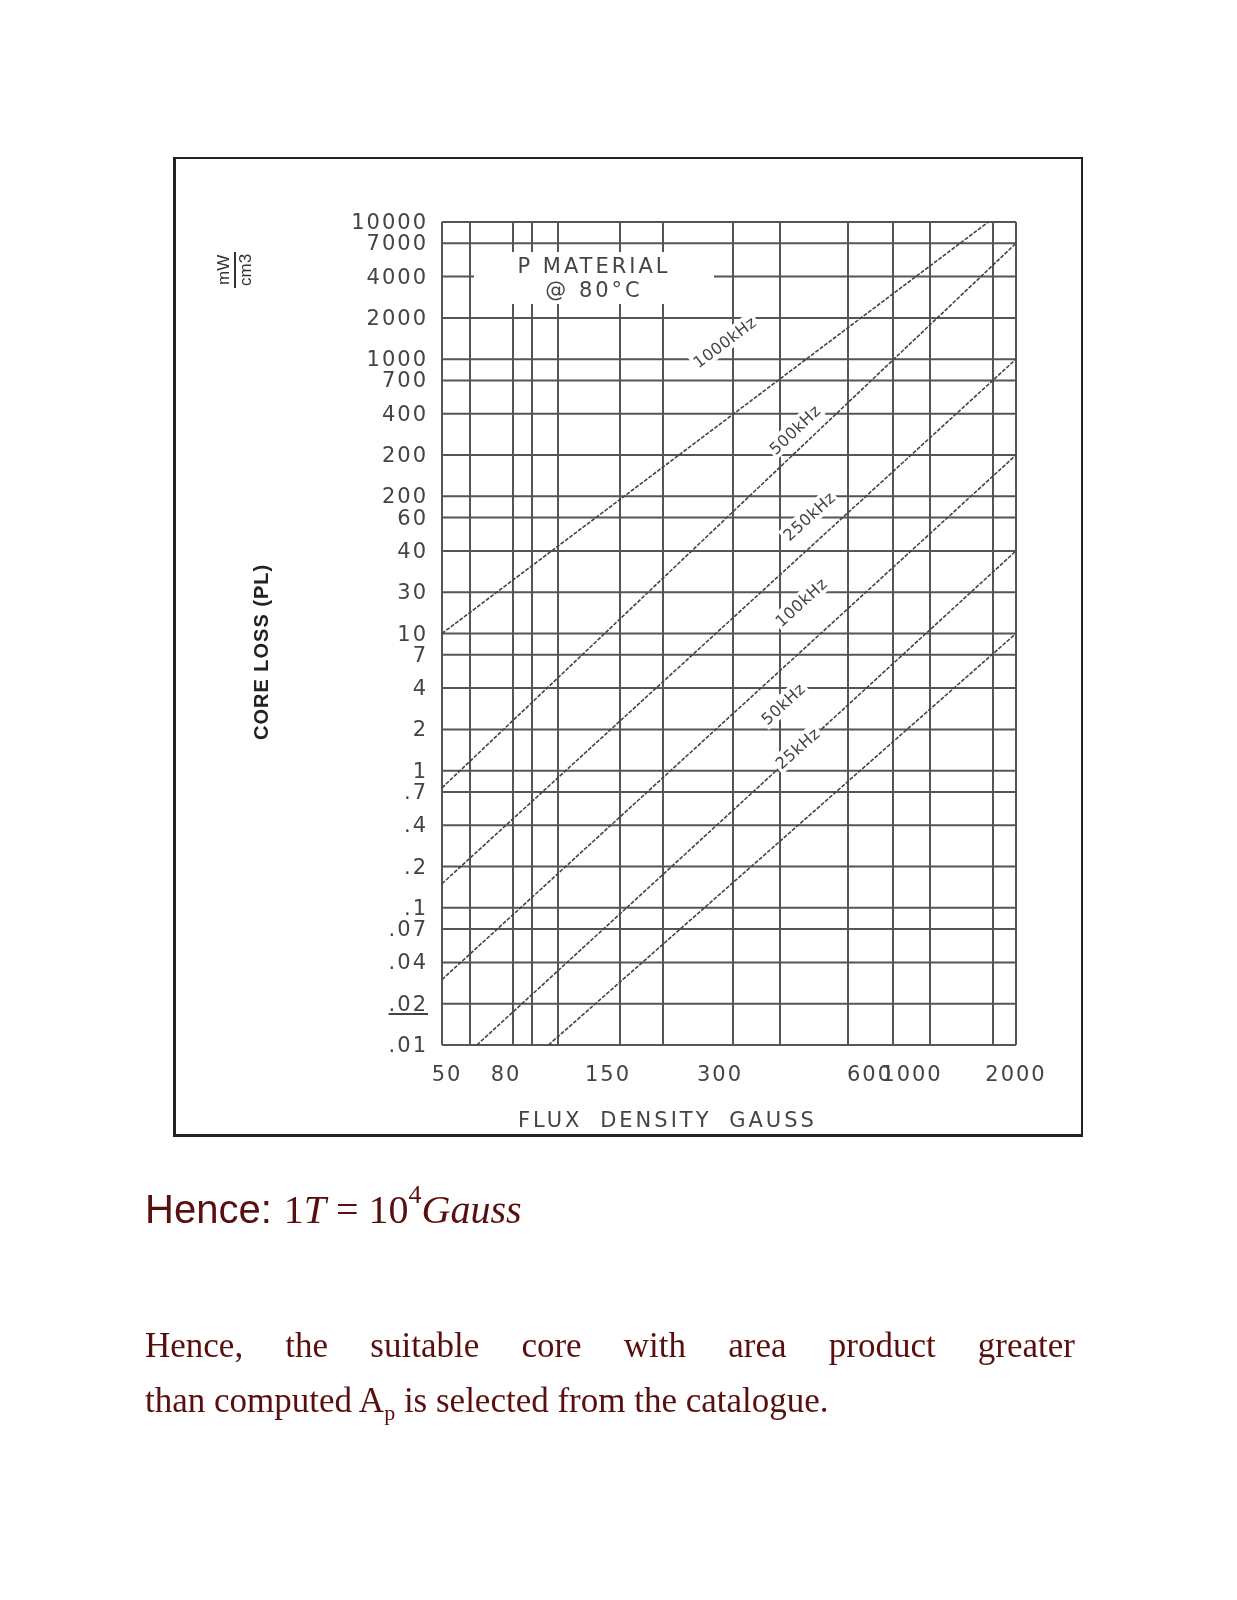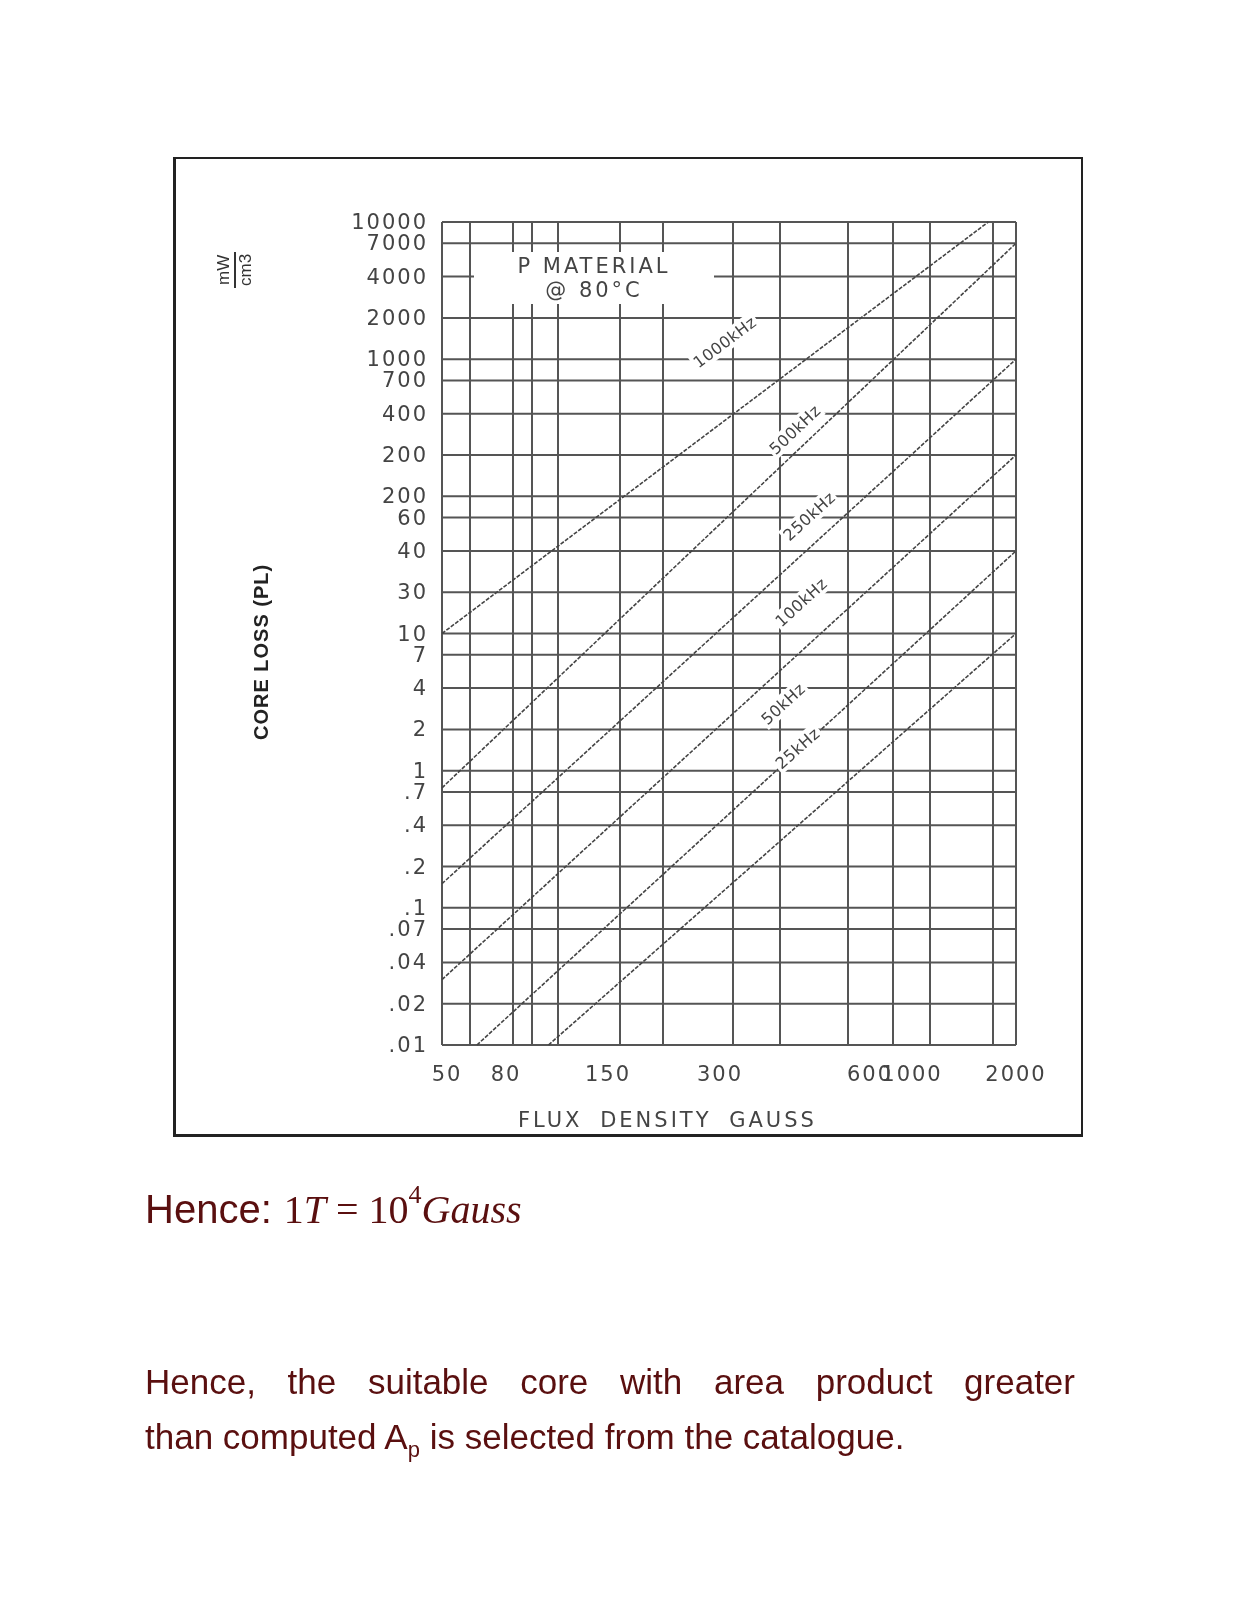--- a/index.html
+++ b/index.html
@@ -12,21 +12,21 @@
   .ytitle { position: absolute; left: 250px; top: 740px; transform-origin: 0 0; transform: rotate(-90deg); font-family: "Liberation Sans", sans-serif; font-weight: bold; font-size: 20px; letter-spacing: 1px; color: #222; white-space: nowrap; }
   .units { position: absolute; left: 214px; top: 288px; transform-origin: 0 0; transform: rotate(-90deg); font-family: "Liberation Sans", sans-serif; font-size: 17px; color: #333; }
   .units .num { display: block; border-bottom: 2px solid #333; padding: 0 3px; text-align: center; }
   .units .den { display: block; text-align: center; }
   .material { position: absolute; left: 474px; top: 252px; width: 240px; background: #fff; font-family: "DejaVu Sans", sans-serif; font-size: 21px; letter-spacing: 3px; color: #444; text-align: center; line-height: 1.15; padding: 2px 0; }
   .curve-label { position: absolute; font-family: "DejaVu Sans", sans-serif; font-size: 16px; color: #444; background: #fff; transform-origin: 0 0; white-space: nowrap; padding: 0 2px; letter-spacing: 0.5px; }
   .note { position: absolute; left: 145px; top: 1180px; color: #5a0f0f; font-size: 40px; font-family: "Liberation Sans", sans-serif; white-space: nowrap; }
   .note .math { font-family: "Liberation Serif", serif; margin-left: 12px; }
   .note .math i { font-style: italic; }
   .note sup { font-size: 26px; vertical-align: 20px; }
-  .para { position: absolute; left: 145px; top: 1318px; width: 930px; color: #5a0f0f; font-size: 35px; line-height: 55px; font-family: Liberation Sans, sans-serif; text-align: justify; text-align-last: justify; margin-top: 36px; }
+  .para { position: absolute; left: 145px; top: 1318px; width: 930px; color: #5a0f0f; font-size: 35px; line-height: 55px; font-family: Liberation Serif, serif; text-align: justify; text-align-last: justify; }
   .para .l2 { text-align-last: left; }
   .para sub { font-size: 22px; vertical-align: -8px; }
 </style>
 </head>
 <body>
 
 <div class="frame"></div>
 
 <svg class="plot" width="1237" height="1160" xmlns="http://www.w3.org/2000/svg">
   <g id="grid" stroke="#555" stroke-width="2" fill="none">
@@ -97,21 +97,21 @@
     <div class="ylab" style="left: 318px; top: 644.747px;">7</div>
     <div class="ylab" style="left: 318px; top: 678.084px;">4</div>
     <div class="ylab" style="left: 318px; top: 719.375px;">2</div>
     <div class="ylab" style="left: 318px; top: 760.667px;">1</div>
     <div class="ylab" style="left: 318px; top: 781.914px;">.7</div>
     <div class="ylab" style="left: 318px; top: 815.251px;">.4</div>
     <div class="ylab" style="left: 318px; top: 856.542px;">.2</div>
     <div class="ylab" style="left: 318px; top: 897.833px;">.1</div>
     <div class="ylab" style="left: 318px; top: 919.081px;">.07</div>
     <div class="ylab" style="left: 318px; top: 952.417px;">.04</div>
-    <div class="ylab" style="left: 318px; top: 993.709px;">.02</div>
+    <div class="ylab" style="left: 318px; top: 993.709px; text-decoration: underline;">.02</div>
     <div class="ylab" style="left: 318px; top: 1035px;">.01</div>
   </div>
 <div id="xlabels">
     <div class="xlab" style="left: 435px; top: 1064px; margin-left: 12px;">50</div>
     <div class="xlab" style="left: 506px; top: 1064px; text-align: center;">80</div>
     <div class="xlab" style="left: 608px; top: 1064px;">150</div>
     <div class="xlab" style="left: 720px; top: 1064px;">300</div>
     <div class="xlab" style="left: 840px; top: 1064px; margin-left: 30px;">600</div>
     <div class="xlab" style="left: 912px; top: 1064px;">1000</div>
     <div class="xlab" style="left: 1016px; top: 1064px;">2000</div>

